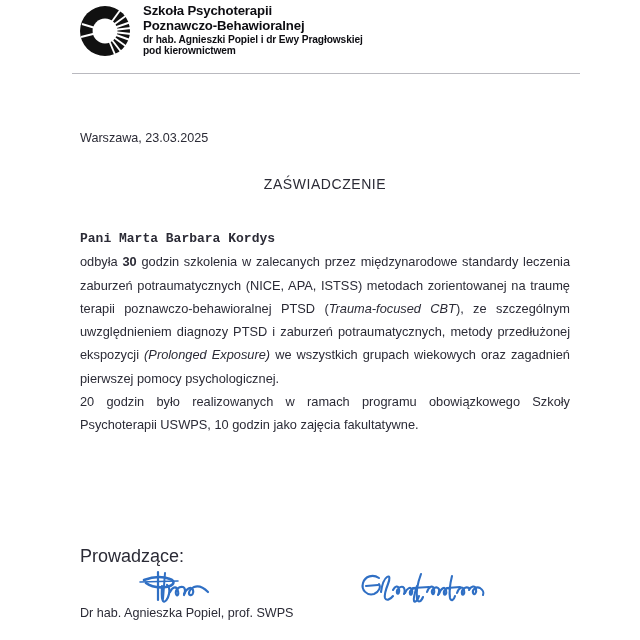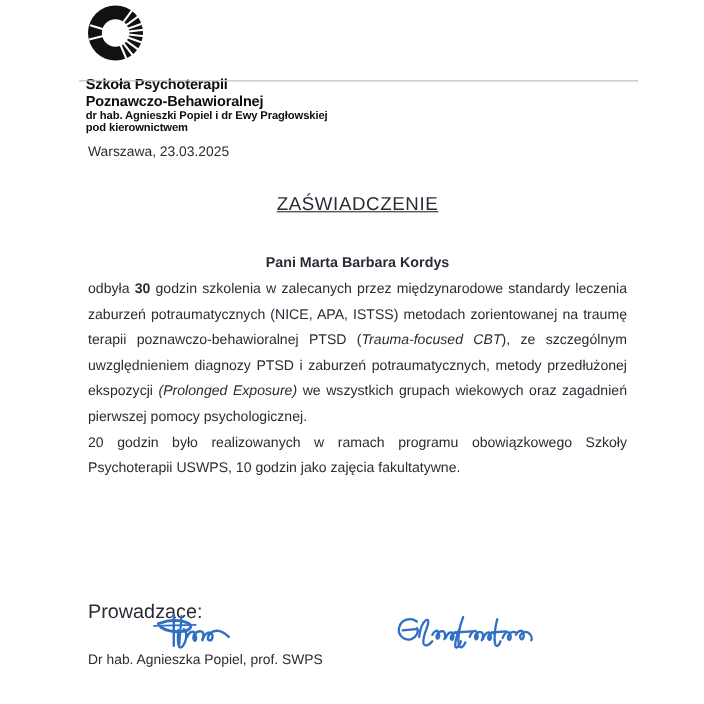--- a/index.html
+++ b/index.html
@@ -15,23 +15,22 @@
     color: #2b2b36;
     overflow: hidden;
   }
 
   
   .letterhead {
     position: absolute;
     left: 78px;
     top: 2px;
     display: flex;
-    align-items: flex-start;
+    align-items: flex-end;
     gap: 11px;
-    flex-direction: column;
   }
 
   .logo-mark {
     width: 54px;
     height: 54px;
     flex: 0 0 54px;
     position: relative;
     margin-top: 1px;
   }
   .logo-mark svg { display: block; width: 54px; height: 54px; }
@@ -74,23 +73,22 @@
     font-size: 12.6px;
     white-space: nowrap;
   }
 
   .doc-title {
     position: absolute;
     left: 80px;
     top: 176px;
     width: 490px;
     text-align: center;
-    font-size: 17px;
+    font-size: 14px;
     letter-spacing: 0.55px;
-    text-decoration: underline;
   }
 
   .body-block {
     position: absolute;
     left: 80px;
     top: 227px;
     width: 490px;
   }
 
   p.para {
@@ -98,40 +96,41 @@
     font-size: 12.8px;
     line-height: 23.3px;
     text-align: justify;
     text-justify: inter-word;
   }
   p.intro {
     text-align: center;
   }
   .recipient {
     margin: 0;
-    text-align: center;
+    text-align: left;
     font-size: 13px;
     font-weight: bold;
     line-height: 23.3px;
+    font-family: Liberation Mono, monospace;
   }
   .b { font-weight: bold; }
   .i { font-style: italic; }
 
   
   .leads-label {
     position: absolute;
     left: 80px;
     top: 546px;
     font-size: 18px;
   }
 
   .sig-area {
     position: absolute;
     left: 80px;
-    top: 553px;
+    top: 566px;
     width: 490px;
     display: flex;
     justify-content: flex-start;
   }
   .sig-col {
     position: relative;
   }
   .sig-col.left  { width: 245px; }
   .sig-col.right { width: 245px; }
 

